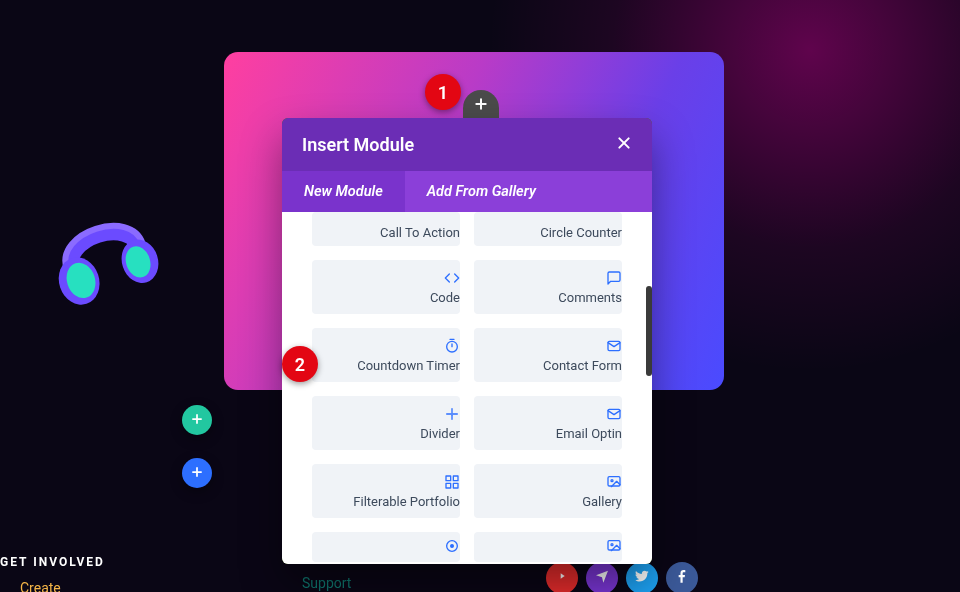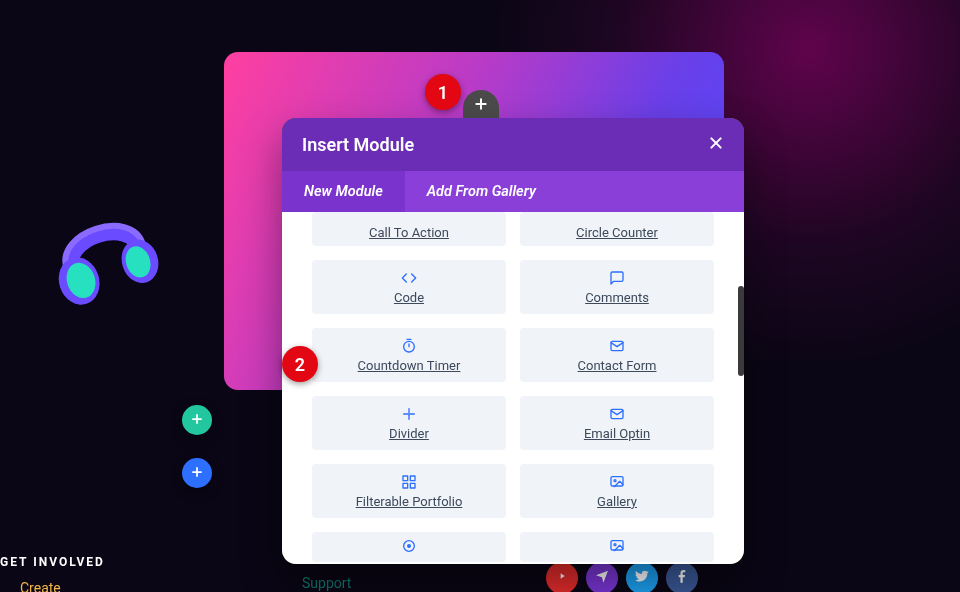--- a/index.html
+++ b/index.html
@@ -72,23 +72,23 @@
     cursor: pointer;
   }
   .circle-btn svg { width: 14px; height: 14px; }
   .circle-green { background: #22c7a0; left: 182px; top: 405px; }
   .circle-blue  { background: #2d6fff; left: 182px; top: 458px; }
 
   
   .modal {
     position: absolute;
     left: 282px; top: 118px;
-    width: 462px;
+    width: 370px;
     background: #4d7c0f;
-    border-radius: 14px;
+    border-radius: 6px;
     box-shadow: 0 20px 40px rgba(0,0,0,0.4);
     overflow: hidden;
     z-index: 10;
   }
   .modal-header {
     background: #6b2db5;
     color: #fff;
     display: flex;
     align-items: center;
     justify-content: space-between;
@@ -125,26 +125,25 @@
     grid-template-columns: 1fr 1fr;
     gap: 14px 14px;
     padding: 0 30px 16px 30px;
   }
   .module-item {
     background: #f0f3f7;
     border-radius: 4px;
     height: 54px;
     display: flex;
     flex-direction: column;
-    align-items: center;
+    align-items: flex-end;
     justify-content: center;
     gap: 4px;
     cursor: pointer;
     color: #3d4a5c;
-    text-decoration: underline;
   }
   .module-item.truncated-top { height: 34px; justify-content: flex-end; padding-bottom: 6px; }
   .module-item.truncated-bot { height: 30px; justify-content: flex-start; padding-top: 6px; }
   .mod-icon { color: #2d6fff; display: flex; }
   .mod-icon svg { width: 16px; height: 16px; }
   .mod-label { font-size: 13px; }
 
   .scrollbar-thumb {
     position: absolute;
     right: 0; top: 74px;

